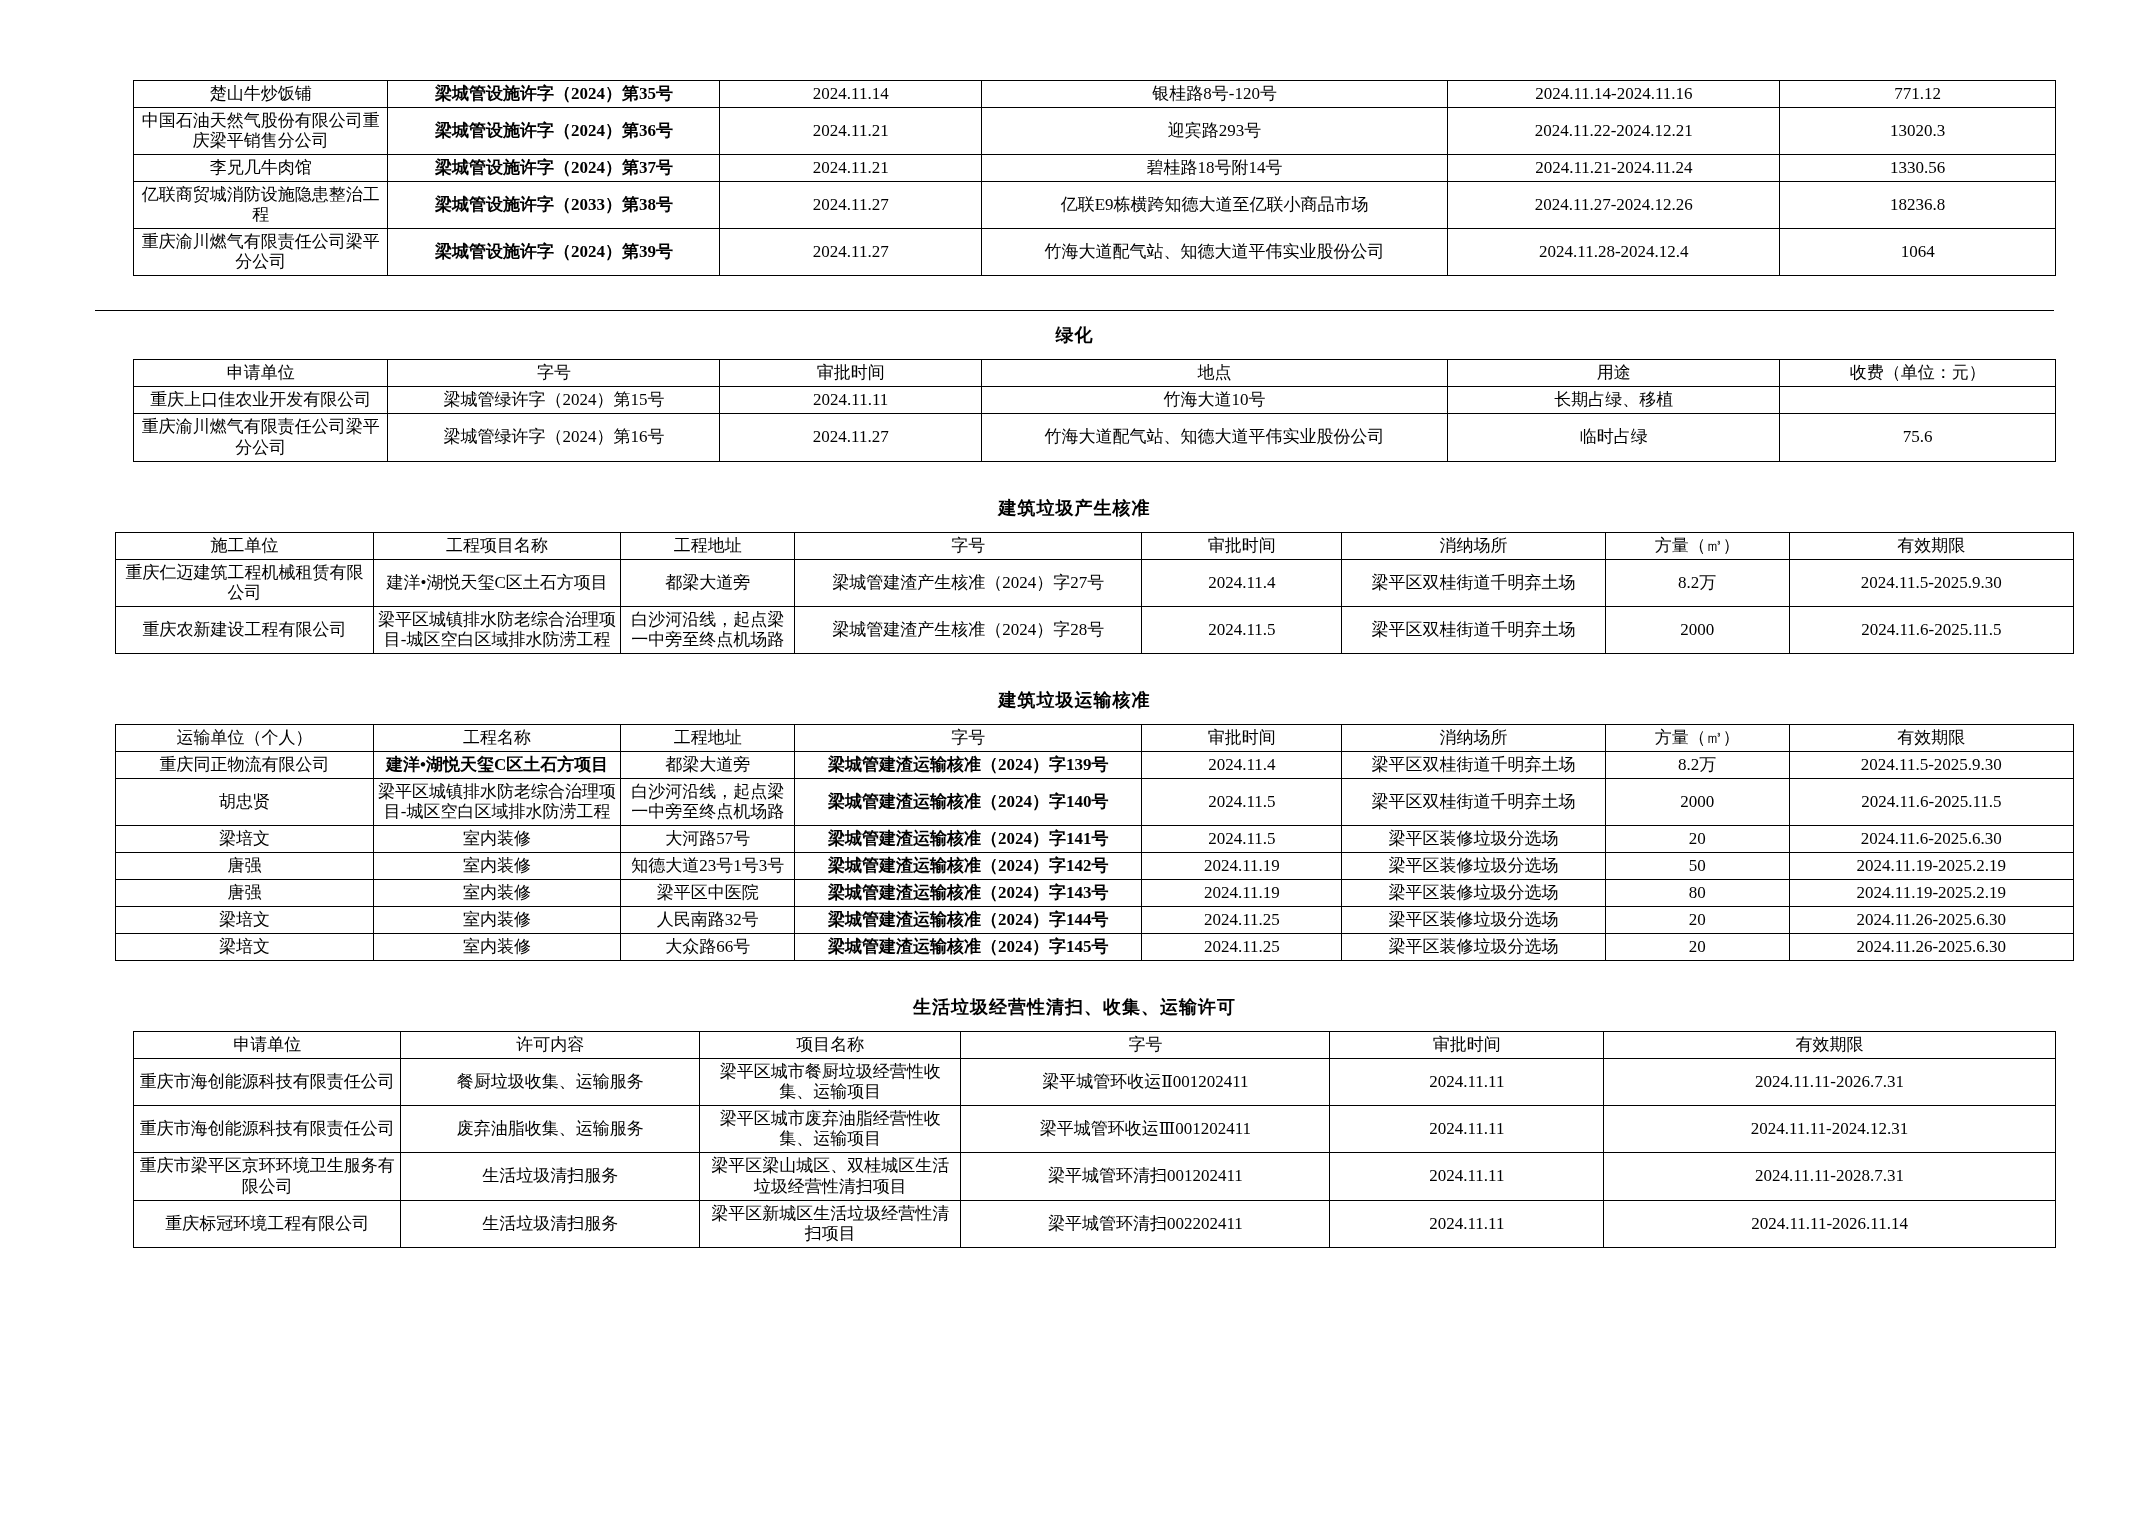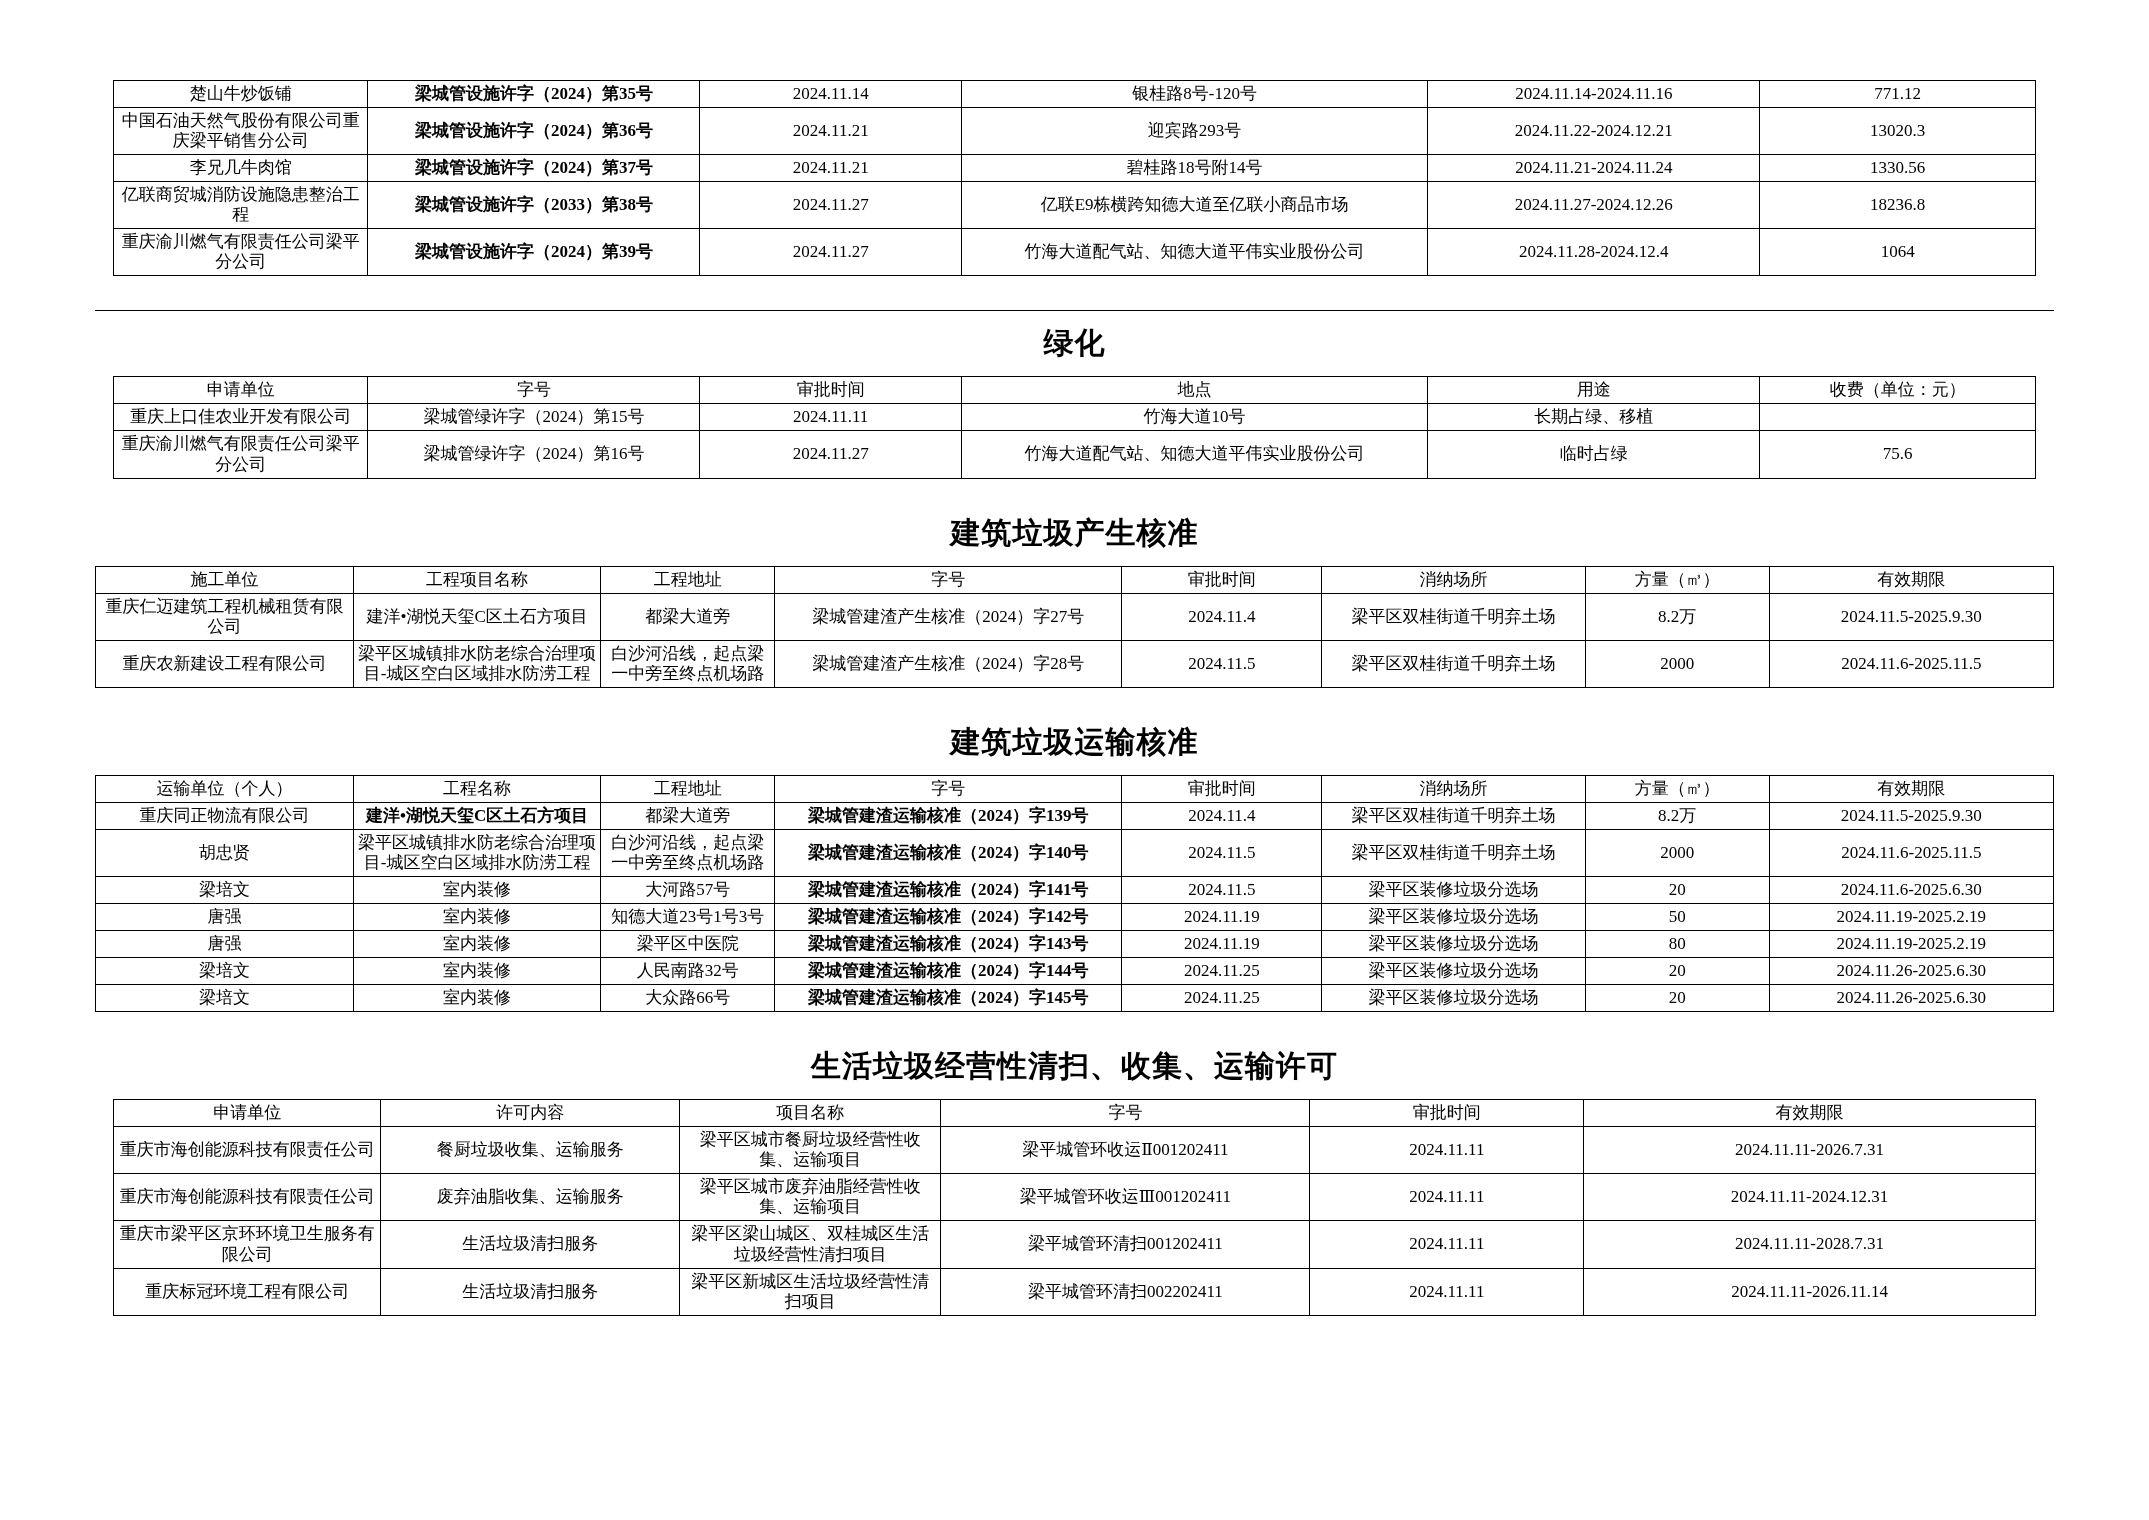--- a/index.html
+++ b/index.html
@@ -16,36 +16,37 @@
   }
   .page {
     width: 2149px;
     box-sizing: border-box;
     padding: 80px 95px 40px 95px;
   }
   table {
     border-collapse: collapse;
     table-layout: fixed;
     width: 100%;
+    margin-left: 20px;
   }
   td, th {
     border: 1px solid #000000;
     padding: 3px 4px;
     text-align: center;
     vertical-align: middle;
     font-weight: normal;
     font-size: 17px;
     line-height: 1.18;
     word-wrap: break-word;
     overflow-wrap: break-word;
   }
   .sec-title {
     text-align: center;
     font-weight: bold;
-    font-size: 30px;
+    font-size: 18px;
     letter-spacing: 1px;
     margin: 0;
     padding: 0;
   }
   .spacer-lg { height: 34px; }
   .spacer-sm { height: 12px; }
   .topline {
     border-top: 1px solid #000000;
     height: 0;
     margin: 0 0 12px 0;

